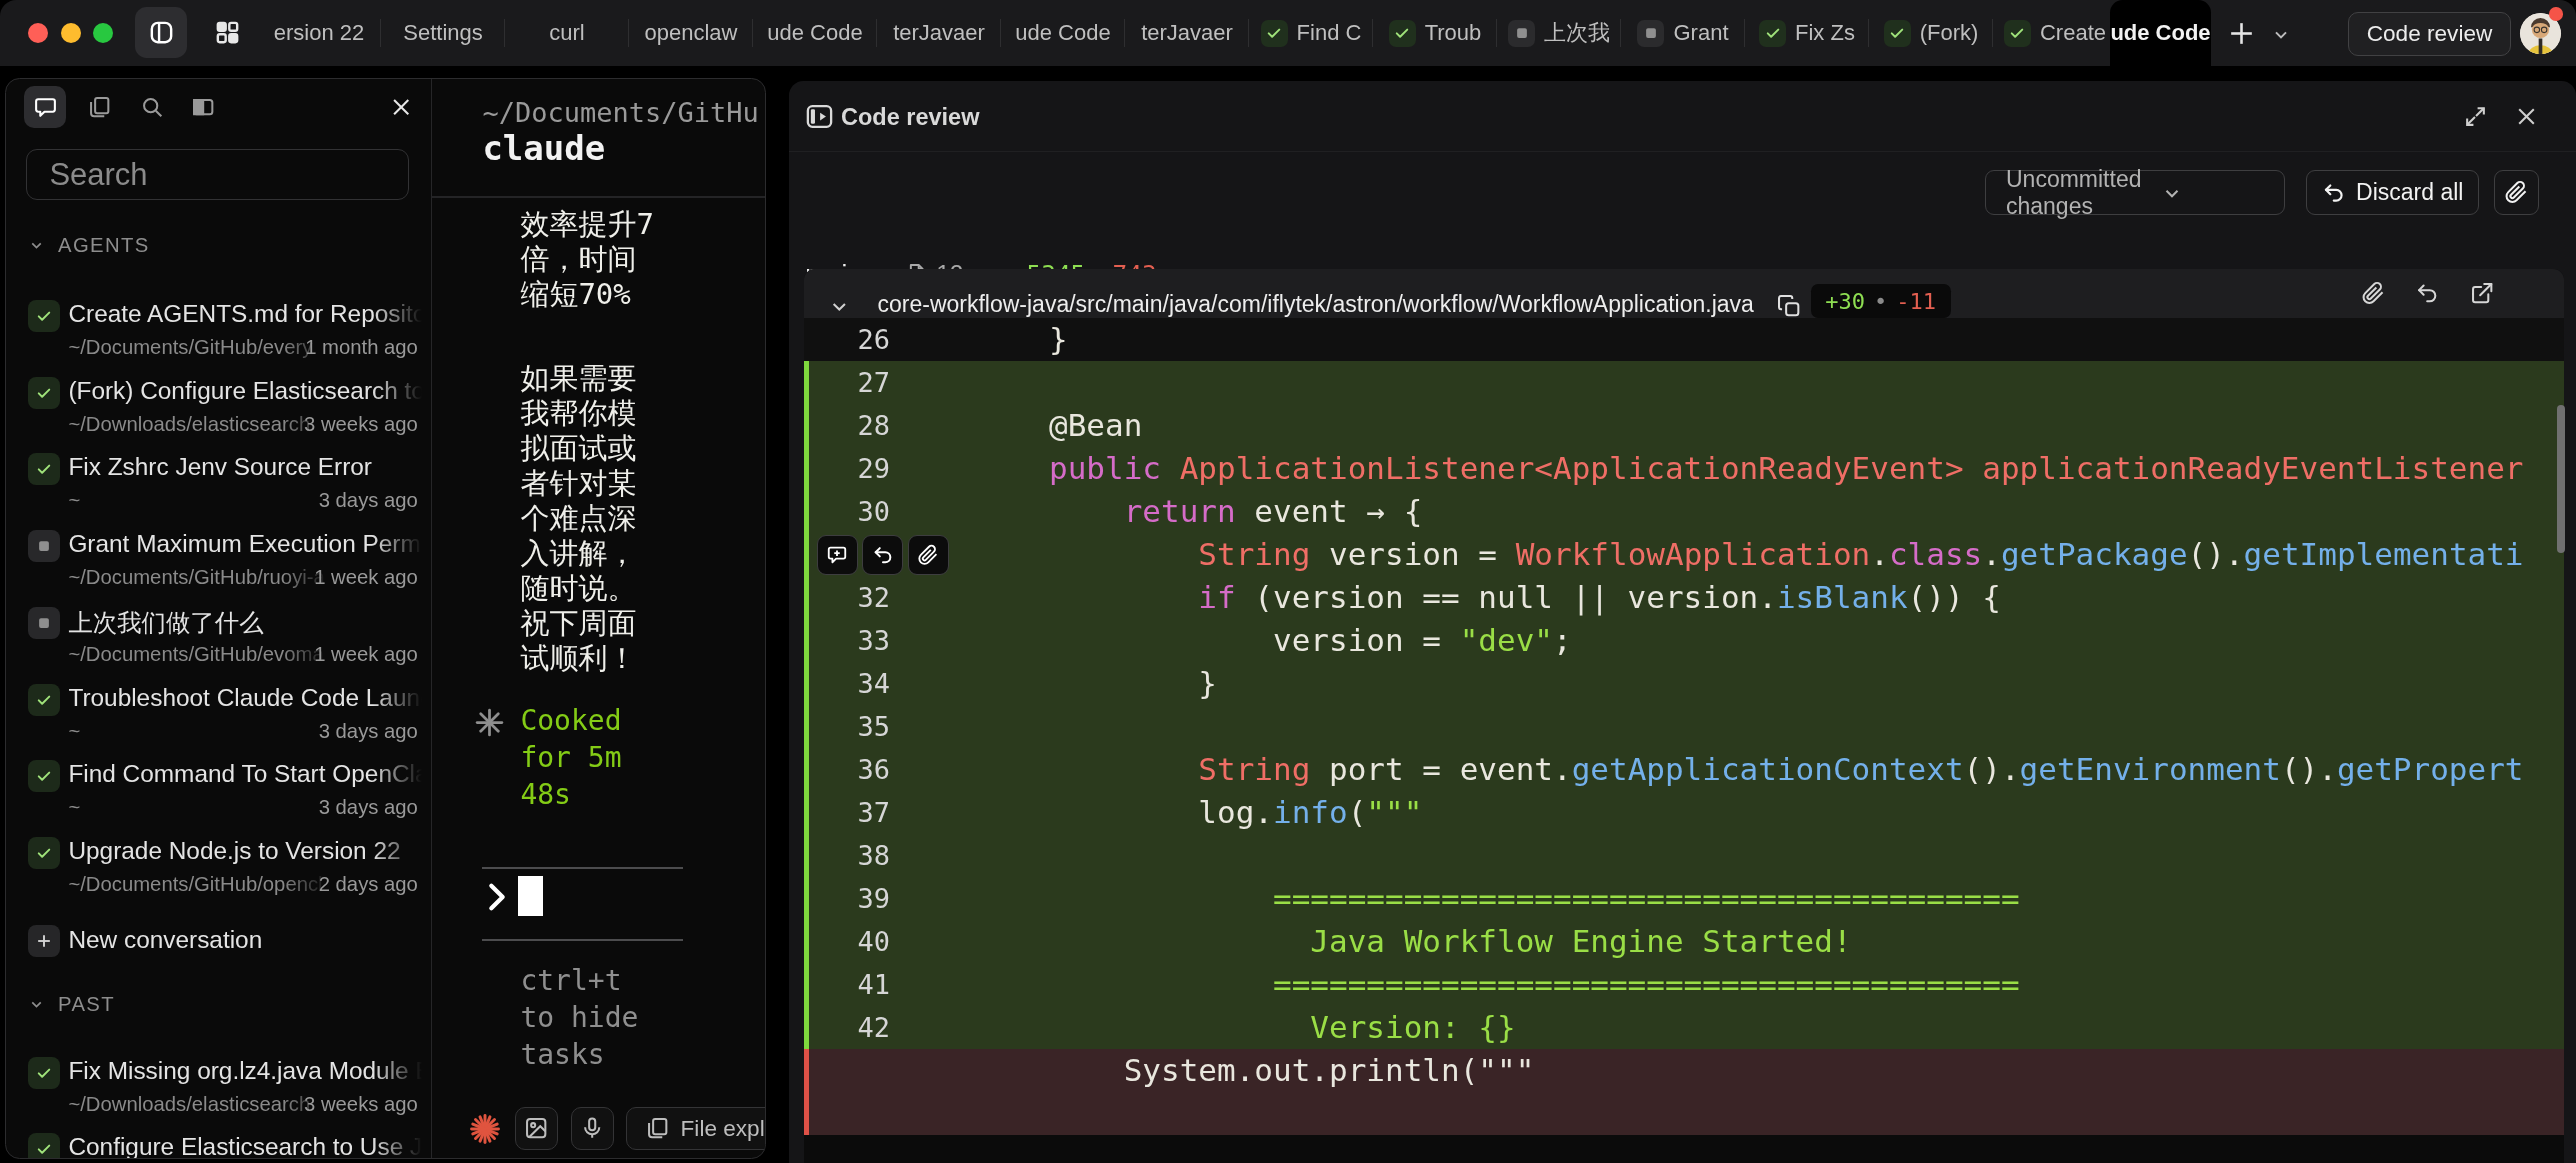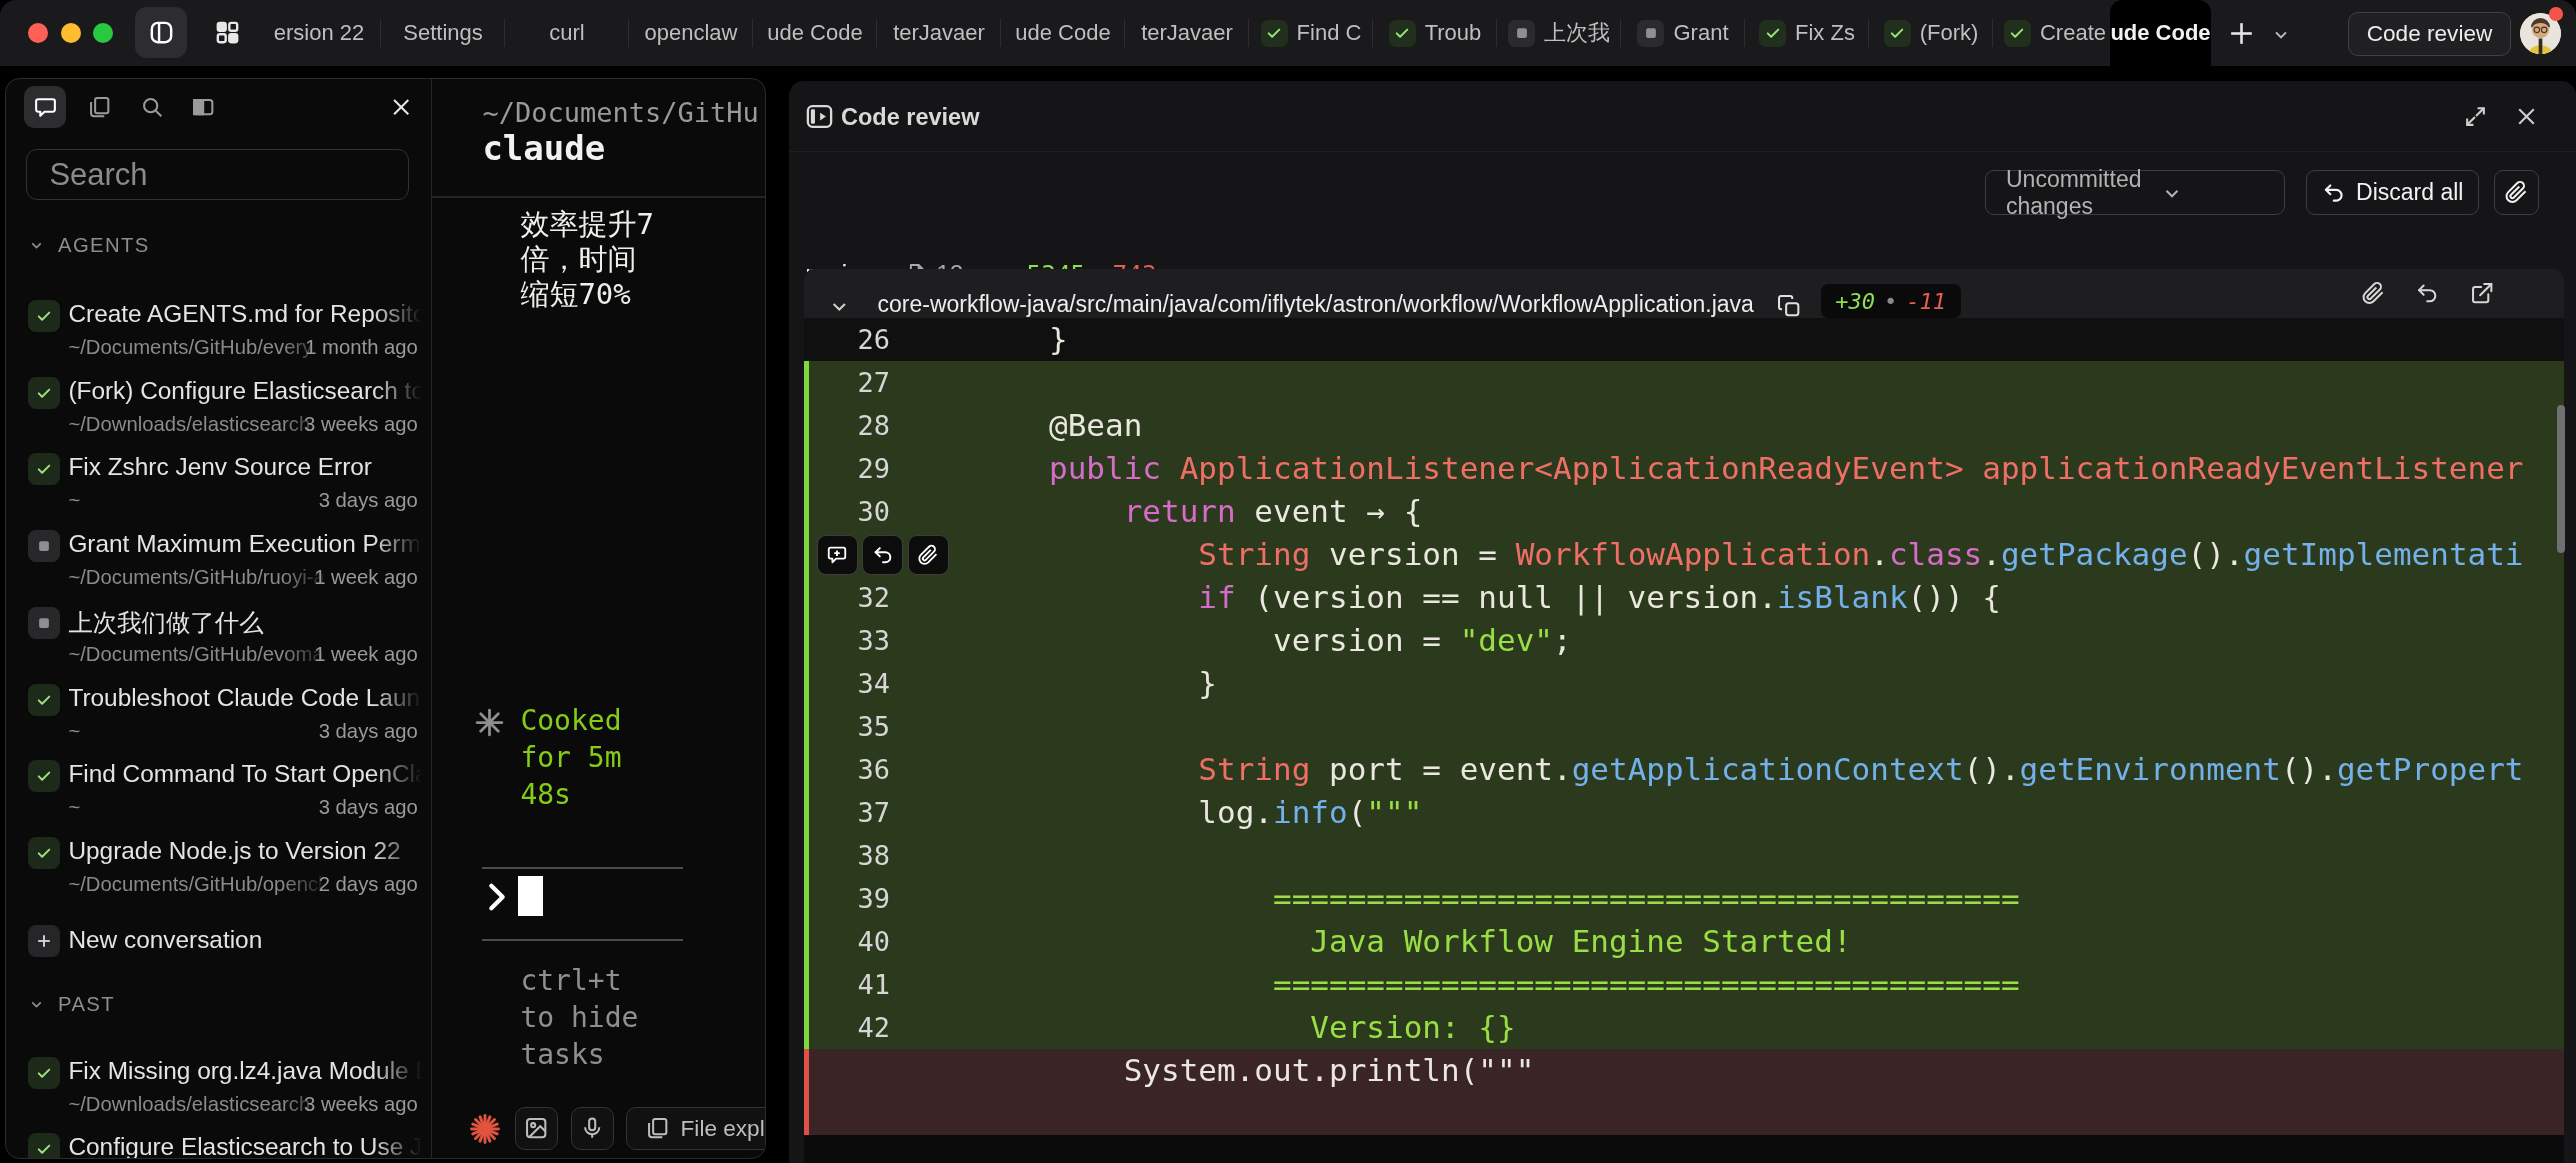--- a/index.html
+++ b/index.html
@@ -92,21 +92,21 @@
   #rv-dropdown .chev{margin-right:18px;}
   #rv-discard{position:absolute;left:1517px;top:89px;width:173px;height:45px;box-sizing:border-box;border:1.4px solid #3e3e40;border-radius:9px;display:flex;align-items:center;justify-content:center;gap:11px;}
   #rv-discard span{font-size:23px;color:#f2f2f2;}
   #rv-clip{position:absolute;left:1705px;top:89px;width:45px;height:45px;box-sizing:border-box;border:1.4px solid #3e3e40;border-radius:9px;display:flex;align-items:center;justify-content:center;}
 
   #filebox{position:absolute;left:15.4px;top:188px;width:1760px;bottom:0;background:#0b0b0b;border-radius:11px 11px 0 0;overflow:hidden;}
   #filebar{position:absolute;left:0;right:0;top:0;height:49px;background:#1e1e20;display:flex;align-items:flex-end;}
   #fb-chev{margin-left:23.5px;}
   #fb-path{margin-left:27px;font-size:23px;color:#ededed;white-space:nowrap;}
   #fb-copy{margin-left:23.5px;}
-  #fb-badge{margin-left:19px;background:#0a0a0a;border-radius:7.2px;height:34px;display:flex;align-items:center;padding:0 14.5px;gap:9px;font-family:"DejaVu Sans Mono",monospace;font-size:22px;font-style:italic;}
+  #fb-badge{margin-left:9px;background:#0a0a0a;border-radius:7.2px;height:34px;display:flex;align-items:center;padding:0 14.5px;gap:9px;font-family:"DejaVu Sans Mono",monospace;font-size:22px;}
   #fb-badge .a{color:#8ede52;} #fb-badge .d2{color:#8a8a8a;} #fb-badge .d{color:#e35f51;}
   .fb-right{position:absolute;top:11.7px;} #fb-clip{left:1557px;} #fb-undo{left:1611px;} #fb-open{left:1666px;}
 
   #code{position:absolute;left:0;right:0;top:49px;}
   .code-row{display:flex;align-items:center;height:43px;border-left:5.4px solid transparent;font:31px/43px "DejaVu Sans Mono",monospace;position:relative;}
   .code-row.ctx{background:#101010;}
   .code-row.add{background:#2b3a1d;border-left-color:#7fd83d;}
   .code-row.del{background:#3a2426;border-left-color:#df5147;}
   .gut{flex:0 0 95px;width:95px;text-align:right;padding-right:14.5px;box-sizing:border-box;font-size:27px;color:#d6d6d6;}
   .code-row pre{margin:0;padding-left:70px;font:inherit;white-space:pre;}
@@ -420,20 +420,21 @@
             <span class="sb-title">Configure Elasticsearch to Use J</span>
           </div>
         </div>
     </div>
 
     <div id="terminal">
       <div id="term-path">~/Documents/GitHu</div>
       <div id="term-title">claude</div>
       <div class="term-div" id="term-div1"></div>
       <div id="term-msg1">效率提升7倍，时间缩短70%</div>
+      <div id="term-msg2">如果需要我帮你模拟面试或者针对某个难点深入讲解，随时说。祝下周面试顺利！</div>
       <div id="term-status-star">
         <svg width="33" height="33" viewBox="0 0 24 24" stroke="#8f8f8f" stroke-width="2" stroke-linecap="round">
             <line x1="12" y1="3" x2="12" y2="21"></line>
             <line x1="3" y1="12" x2="21" y2="12"></line>
             <line x1="5.6" y1="5.6" x2="18.4" y2="18.4"></line>
             <line x1="18.4" y1="5.6" x2="5.6" y2="18.4"></line>
           </svg>
       </div>
       <div id="term-status">Cooked for 5m 48s</div>
       <div class="term-div" id="term-div2"></div>

